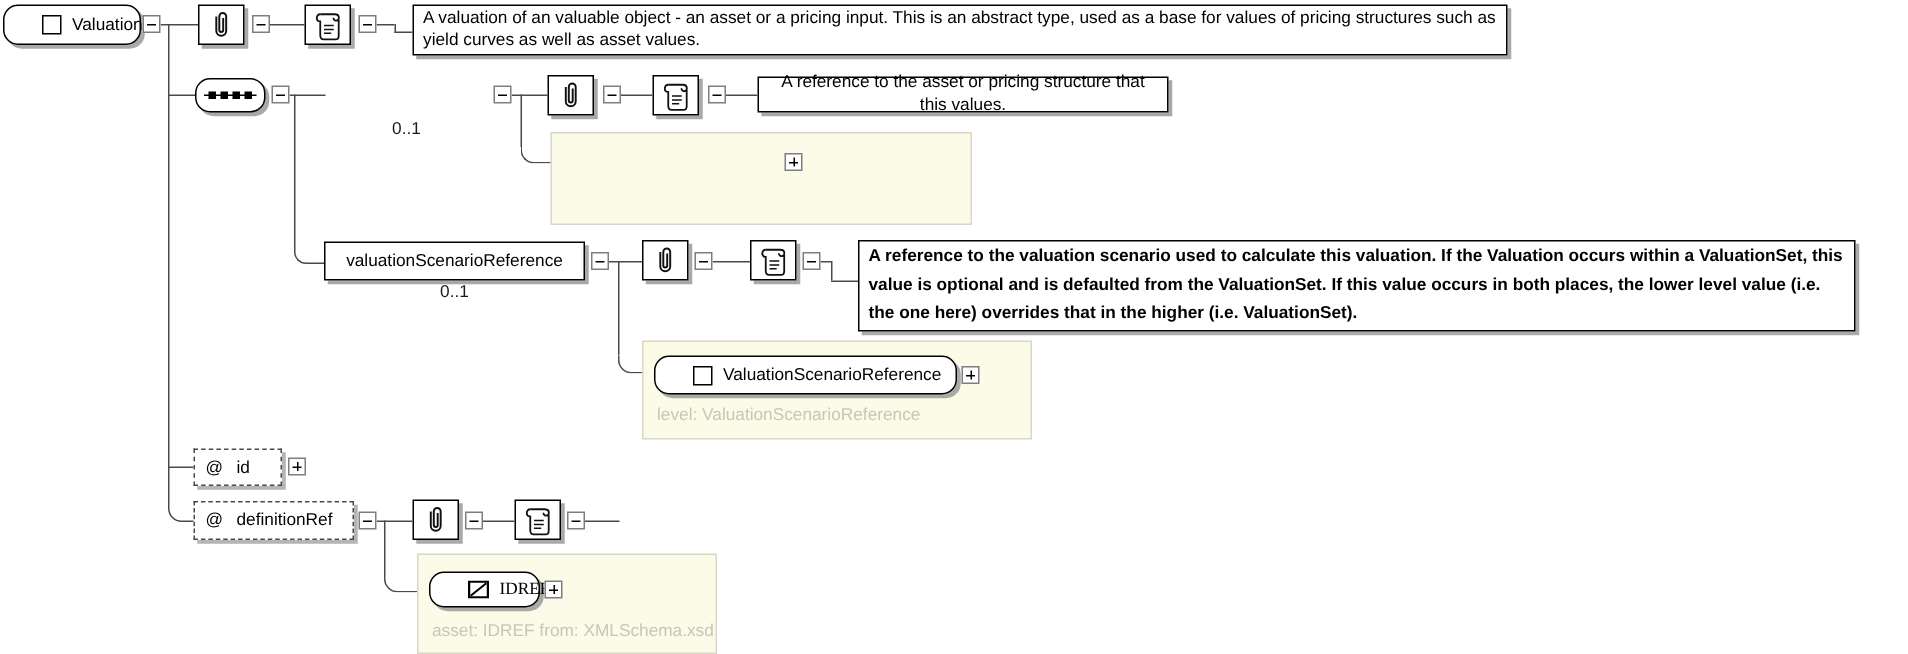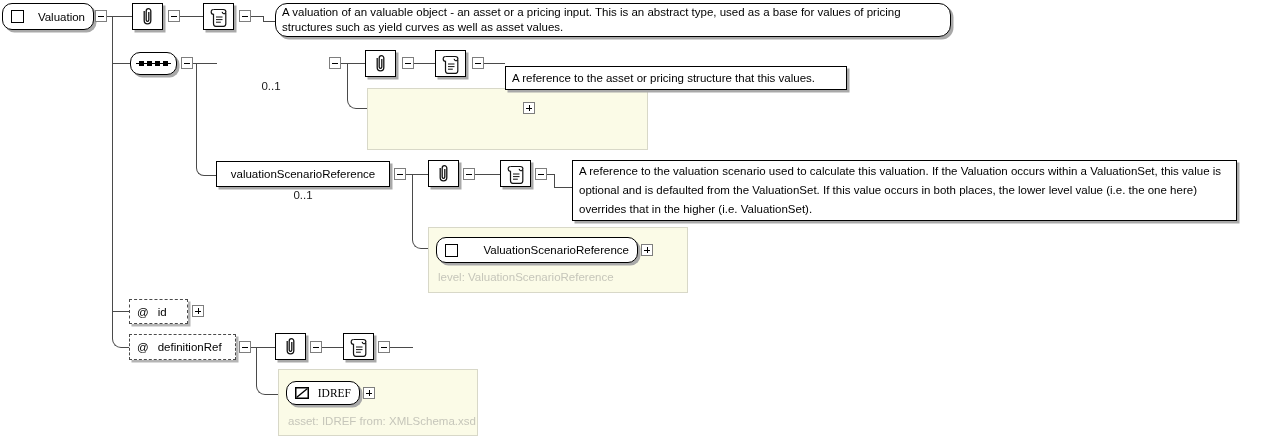--- a/index.html
+++ b/index.html
@@ -7,27 +7,27 @@
          font-family:"Liberation Sans",sans-serif;color:#000;}
   
   .hl,.vl{position:absolute;background:#4a4a4a;}
   .hl{height:1px;}
   .vl{width:1px;}
   .curve{position:absolute;border-left:1px solid #4a4a4a;border-bottom:1px solid #4a4a4a;
          border-bottom-left-radius:9px;}
   
   .shape{position:absolute;background:#fff;border:1.5px solid #000;box-sizing:border-box;
          display:flex;align-items:center;box-shadow:2.5px 2.5px 0 #a9a9a9;}
-  .elem{border-radius:10px;padding:0 8px;gap:7px;justify-content:space-between;}
+  .elem{border-radius:10px;padding:0 25px;gap:7px;}
   .rect{justify-content:center;}
   .icobox{justify-content:center;}
   .annot{position:absolute;background:#fff;border:1px solid #000;box-sizing:border-box;
          box-shadow:2.5px 2.5px 0 #a9a9a9;font-size:11.5px;line-height:15px;
          padding:2px 6px;display:flex;align-items:center;}
-  .annot.three{line-height:19px;padding:1px 6px;}
+  .annot.three{line-height:19px;padding:1px 6px;font-weight:bold;}
   .attr{position:absolute;background:#fff;border:1px dashed #4a4a4a;box-sizing:border-box;
         box-shadow:2.5px 2.5px 0 #b5b5b5;display:flex;align-items:center;
         font-size:11.5px;padding:0 7px;gap:9px;}
   .pm{position:absolute;width:12px;height:12px;background:#fff;border:1px solid #7e7e7e;
       box-sizing:border-box;}
   .pm::before{content:"";position:absolute;left:2px;right:2px;top:4.5px;height:1px;background:#000;}
   .pm.plus::after{content:"";position:absolute;top:2px;bottom:2px;left:4.5px;width:1px;background:#000;}
   .sq{width:13px;height:13px;border:1.5px solid #000;box-sizing:border-box;background:#fff;flex:0 0 auto;}
   .ybox{position:absolute;background:#fbfbe7;border:1px solid #d8d8c8;box-sizing:border-box;}
   .note{position:absolute;font-size:11.5px;color:#c6c6ba;white-space:nowrap;}
@@ -99,21 +99,21 @@
 
   <div class="shape icobox" style="left:203px;top:3px;width:31px;height:27px;">
     <svg width="19" height="22" viewBox="0 0 19 22">
       <path d="M4.5 3.5 C3 3.5 2.2 4.6 2.2 6 C2.2 7.4 3 8.3 4.5 8.3 L4.5 17.5 C4.5 19.3 5.4 20.3 6.8 20.3 L14.6 20.3 C16 20.3 16.8 19.3 16.8 17.8 L16.8 7" fill="#fff" stroke="#111" stroke-width="1.2"></path>
       <path d="M4.5 3.5 L14.2 3.5 C15.8 3.5 16.9 4.4 16.9 5.8 C16.9 7.1 15.9 7.9 14.7 7.7 C13.7 7.5 13.2 6.7 13.4 5.8" fill="#fff" stroke="#111" stroke-width="1.2"></path>
       <path d="M7 11 h6.5 M7 13.6 h6.5 M7 16.2 h4.8" stroke="#111" stroke-width="1" fill="none"></path>
     </svg>
   </div>
   <div class="pm" style="left:239px;top:10px;"></div>
 
-  <div class="annot" style="left:275px;top:3px;width:676px;height:34px;border-radius:12px;">
+  <div class="annot" style="left:275px;top:3px;width:730px;height:34px;">
     <span>A valuation of an valuable object - an asset or a pricing input. This is an abstract type, used as a base for values of pricing structures such as yield curves as well as asset values.</span>
   </div>
 
   <div class="shape" style="left:130px;top:52px;width:47px;height:23px;border-radius:10px;justify-content:center;">
     <span class="seqicon">
         <i></i>
         <i></i>
         <i></i>
         <i></i>
       </span>
@@ -132,21 +132,21 @@
 
   <div class="shape icobox" style="left:435px;top:50px;width:31px;height:27px;">
     <svg width="19" height="22" viewBox="0 0 19 22">
       <path d="M4.5 3.5 C3 3.5 2.2 4.6 2.2 6 C2.2 7.4 3 8.3 4.5 8.3 L4.5 17.5 C4.5 19.3 5.4 20.3 6.8 20.3 L14.6 20.3 C16 20.3 16.8 19.3 16.8 17.8 L16.8 7" fill="#fff" stroke="#111" stroke-width="1.2"></path>
       <path d="M4.5 3.5 L14.2 3.5 C15.8 3.5 16.9 4.4 16.9 5.8 C16.9 7.1 15.9 7.9 14.7 7.7 C13.7 7.5 13.2 6.7 13.4 5.8" fill="#fff" stroke="#111" stroke-width="1.2"></path>
       <path d="M7 11 h6.5 M7 13.6 h6.5 M7 16.2 h4.8" stroke="#111" stroke-width="1" fill="none"></path>
     </svg>
   </div>
   <div class="pm" style="left:472px;top:57px;"></div>
 
-  <div class="annot" style="left:505px;top:66px;width:342px;height:24px;text-align:center;">
+  <div class="annot" style="left:505px;top:51px;width:274px;height:24px;text-align:center;">
     <span>A reference to the asset or pricing structure that this values.</span>
   </div>
 
   <div class="pm plus" style="left:523px;top:102px;"></div>
 
   <div class="shape rect" style="left:216px;top:161px;width:174px;height:26px;">
     <span class="lbl">valuationScenarioReference</span>
   </div>
   <div class="pm" style="left:394px;top:168px;"></div>
   <div class="card" style="left:216px;top:189px;width:174px;">0..1</div>

